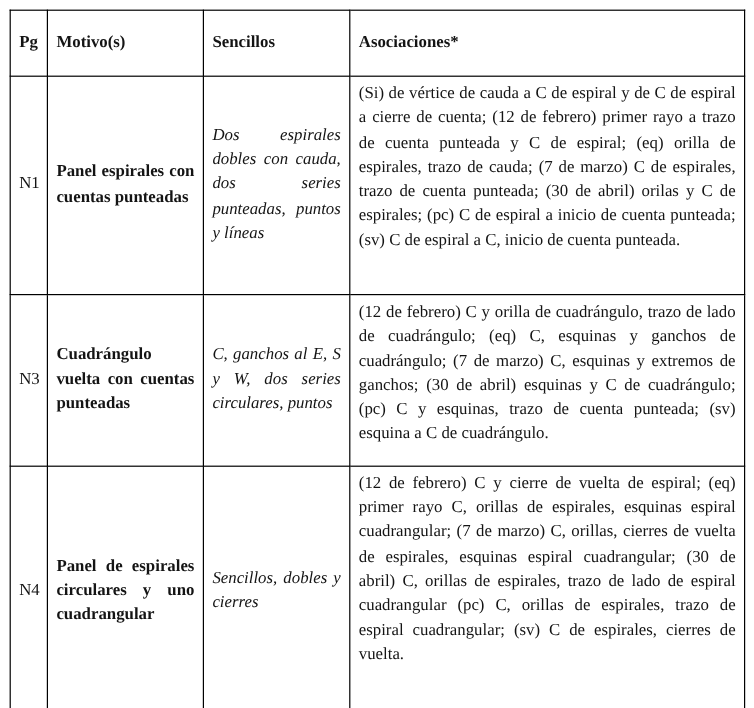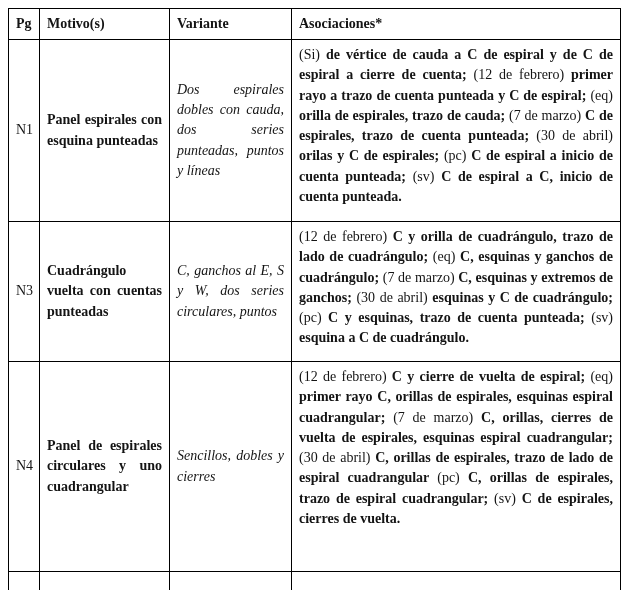--- a/index.html
+++ b/index.html
@@ -13,21 +13,21 @@
   }
   .page { padding: 8px 0 0 8px; }
   table.tbl {
     border-collapse: collapse;
     width: 612px;
     table-layout: fixed;
     background: #ffffff;
   }
   .tbl th, .tbl td {
     border: 1.4px solid #000000;
-    padding: 3px 7px;
+    padding: 15px 7px;
     font-size: 14px;
     line-height: 1.45;
     overflow: hidden;
   }
   .tbl th {
     font-weight: bold;
     text-align: left;
     vertical-align: middle;
     height: 24px;
   }
@@ -36,46 +36,46 @@
   col.c-variante { width: 122px; }
   col.c-asoc { width: 329px; }
   td.pg { vertical-align: middle; text-align: right; }
   td.motivo { font-weight: bold; text-align: justify; vertical-align: middle; }
   td.variante { text-align: justify; vertical-align: middle; font-style: italic; }
   td.asoc { text-align: justify; vertical-align: top; padding-top: 5px; }
   tr.row-n1 { height: 182px; }
   tr.row-n3 { height: 140px; }
   tr.row-n4 { height: 210px; }
   tr.row-partial { height: 60px; }
-  .seg { font-weight: bold; }
+  .seg { font-weight: normal; }
   .seg-bold { font-weight: normal; }
 </style>
 </head>
 <body>
 
 <div class="page">
   <table class="tbl">
     <colgroup>
       <col class="c-pg">
       <col class="c-motivo">
       <col class="c-variante">
       <col class="c-asoc">
     </colgroup>
     <thead>
       <tr class="header-row">
         <th>Pg</th>
         <th>Motivo(s)</th>
-        <th>Variante</th>
+        <th>Sencillos</th>
         <th>Asociaciones*</th>
       </tr>
     </thead>
     <tbody>
       <tr class="row row-n1">
         <td class="pg">N1</td>
-        <td class="motivo">Panel espirales con esquina punteadas</td>
+        <td class="motivo">Panel espirales con cuentas punteadas</td>
         <td class="variante">Dos espirales dobles con cauda, dos series punteadas, puntos y líneas</td>
         <td class="asoc"><span class="seg-bold">(Si)</span><span class="seg"> de vértice de cauda a C de espiral y de C de espiral a cierre de cuenta; </span><span class="seg-bold">(12 de febrero)</span><span class="seg"> primer rayo a trazo de cuenta punteada y C de espiral; </span><span class="seg-bold">(eq)</span><span class="seg"> orilla de espirales, trazo de cauda; </span><span class="seg-bold">(7 de marzo)</span><span class="seg"> C de espirales, trazo de cuenta punteada; </span><span class="seg-bold">(30 de abril)</span><span class="seg"> orilas y C de espirales; </span><span class="seg-bold">(pc)</span><span class="seg"> C de espiral a inicio de cuenta punteada; </span><span class="seg-bold">(sv)</span><span class="seg"> C de espiral a C, inicio de cuenta punteada.</span></td>
       </tr>
       <tr class="row row-n3">
         <td class="pg">N3</td>
         <td class="motivo">Cuadrángulo vuelta con cuentas punteadas</td>
         <td class="variante">C, ganchos al E, S y W, dos series circulares, puntos</td>
         <td class="asoc"><span class="seg-bold">(12 de febrero)</span><span class="seg"> C y orilla de cuadrángulo, trazo de lado de cuadrángulo; </span><span class="seg-bold">(eq)</span><span class="seg"> C, esquinas y ganchos de cuadrángulo; </span><span class="seg-bold">(7 de marzo)</span><span class="seg"> C, esquinas y extremos de ganchos; </span><span class="seg-bold">(30 de abril)</span><span class="seg"> esquinas y C de cuadrángulo; </span><span class="seg-bold">(pc)</span><span class="seg"> C y esquinas, trazo de cuenta punteada; </span><span class="seg-bold">(sv)</span><span class="seg"> esquina a C de cuadrángulo.</span></td>
       </tr>
       <tr class="row row-n4">

